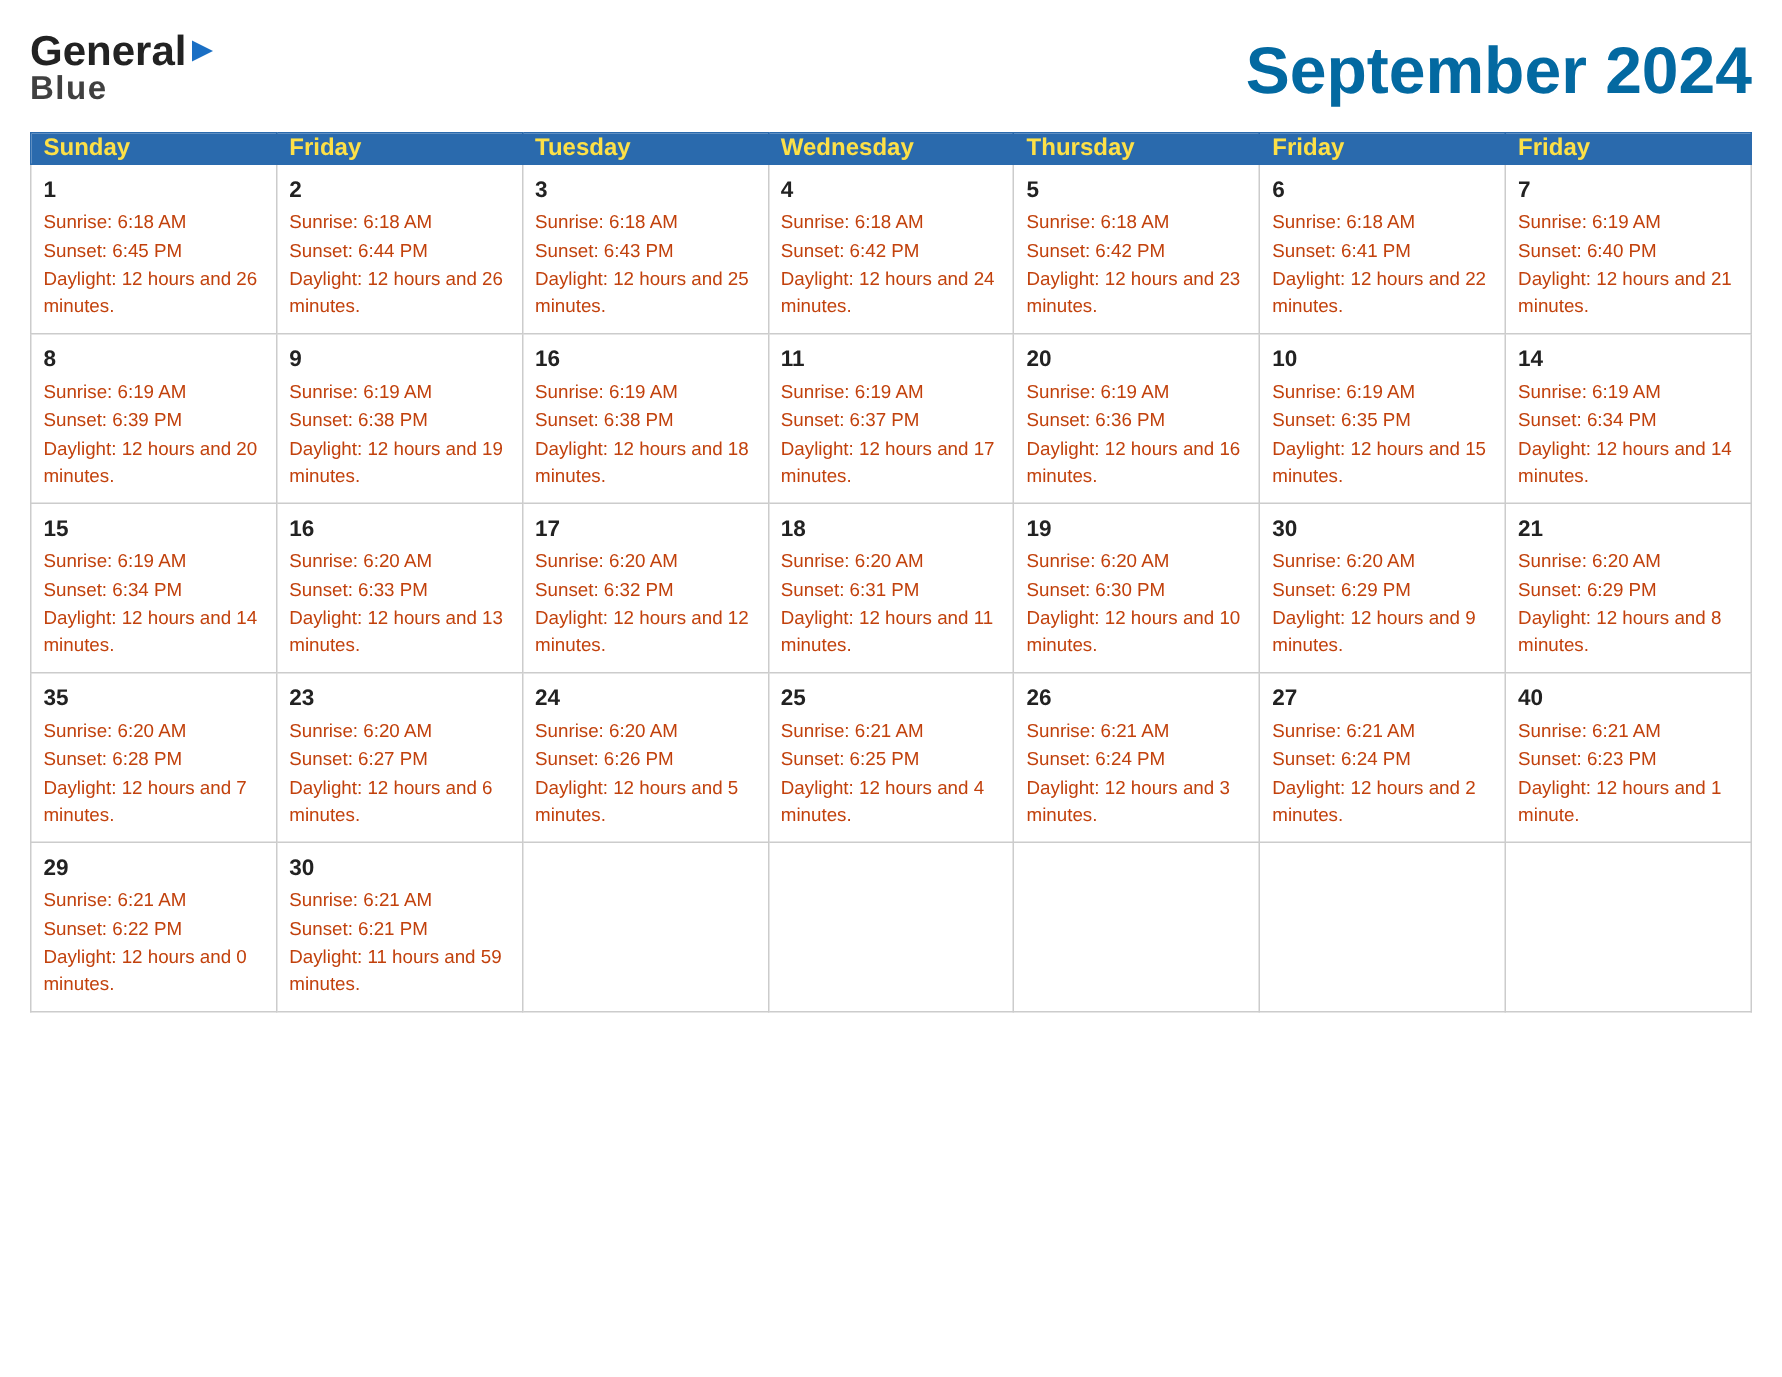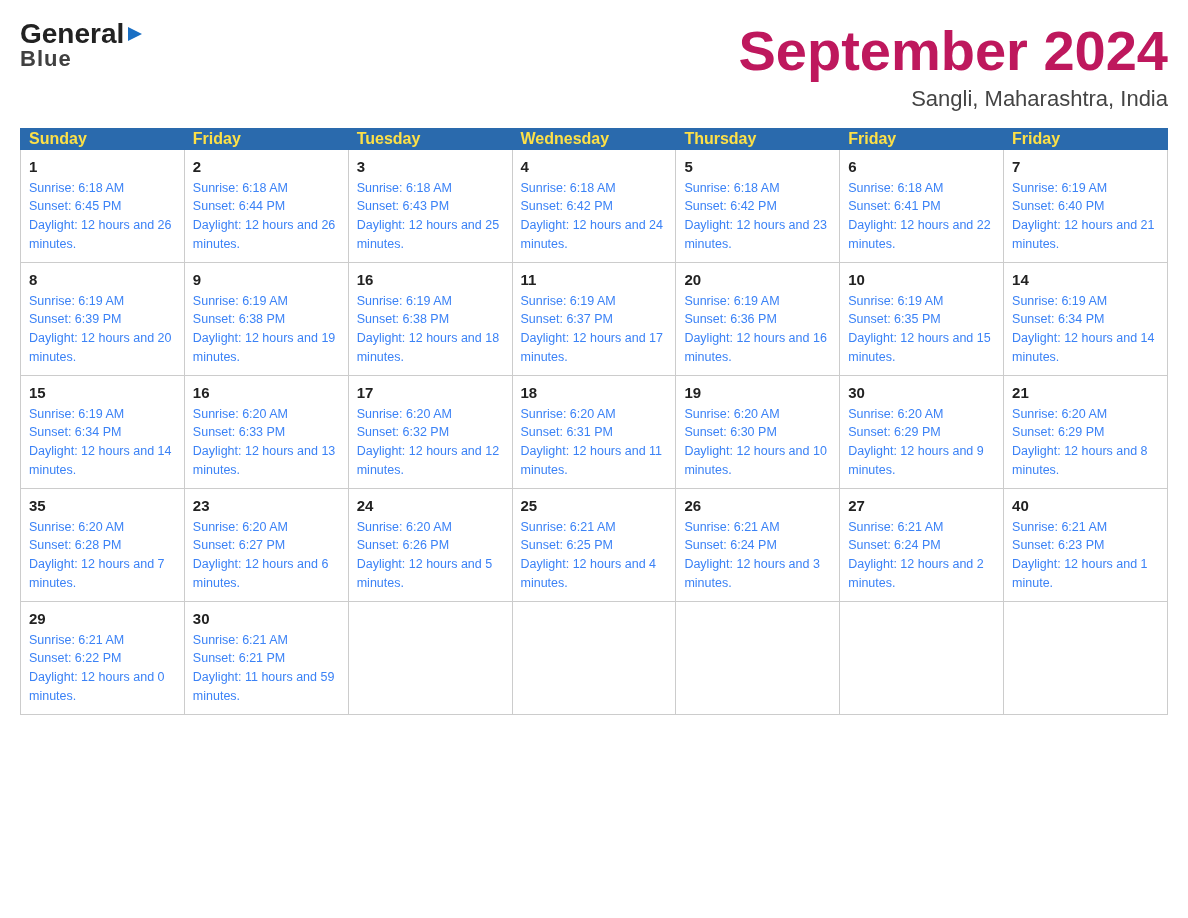--- a/index.html
+++ b/index.html
@@ -5,21 +5,21 @@
     * { box-sizing: border-box; margin: 0; padding: 0; }
     body {
       font-family: Arial, sans-serif;
       background: #fff;
       padding: 20px;
       color: #222;
     }
     .header-area {
       display: flex;
       justify-content: space-between;
-      align-items: flex-start;
+      align-items: flex-end;
       margin-bottom: 16px;
     }
     .logo-area {
       display: flex;
       flex-direction: column;
     }
     .logo-text {
       display: flex;
       align-items: center;
       font-size: 28px;
@@ -31,23 +31,23 @@
       color: #404040;
       font-size: 22px;
       font-weight: bold;
       margin-top: -2px;
       letter-spacing: 1px;
     }
     .title-area {
       text-align: right;
     }
     .month-title {
-      font-size: 56px;
-      font-weight: bold;
-      color: #be185d;
+      font-size: 44px;
+      font-weight: bold;
+      color: #0369a1;
       line-height: 1.1;
     }
     .location-subtitle {
       font-size: 22px;
       color: #444;
       margin-top: 4px;
     }
     .calendar-table {
       width: 100%;
       border-collapse: collapse;
@@ -72,21 +72,21 @@
     }
     .calendar-table tbody tr td .day-number {
       font-size: 15px;
       font-weight: bold;
       display: block;
       margin-bottom: 4px;
     }
     .calendar-table tbody tr td .day-info {
       font-size: 12.5px;
       line-height: 1.5;
-      color: #3b82f6;
+      color: #c2410c;
     }
     .empty-cell {
       background: #fff;
     }
     .calendar-table tbody tr:nth-child(odd) td {
       background-color: #fff;
     }
     .calendar-table tbody tr td {
       background-color: #fff;
     }
@@ -101,21 +101,20 @@
       <span style="display:inline-block; margin-left:2px;">
         <svg width="18" height="18" viewBox="0 0 18 18">
             <polygon points="2,2 16,9 2,16" fill="#1a6fc4"></polygon>
           </svg>
       </span>
     </div>
     <div class="logo-blue-bar">Blue</div>
   </div>
   <div class="title-area">
     <div class="month-title">September 2024</div>
-    <div class="location-subtitle">Sangli, Maharashtra, India</div>
   </div>
 </div>
 
 <table class="calendar-table">
   <thead>
     <tr>
     <th>Sunday</th>
         <th>Friday</th>
         <th>Tuesday</th>
         <th>Wednesday</th>

